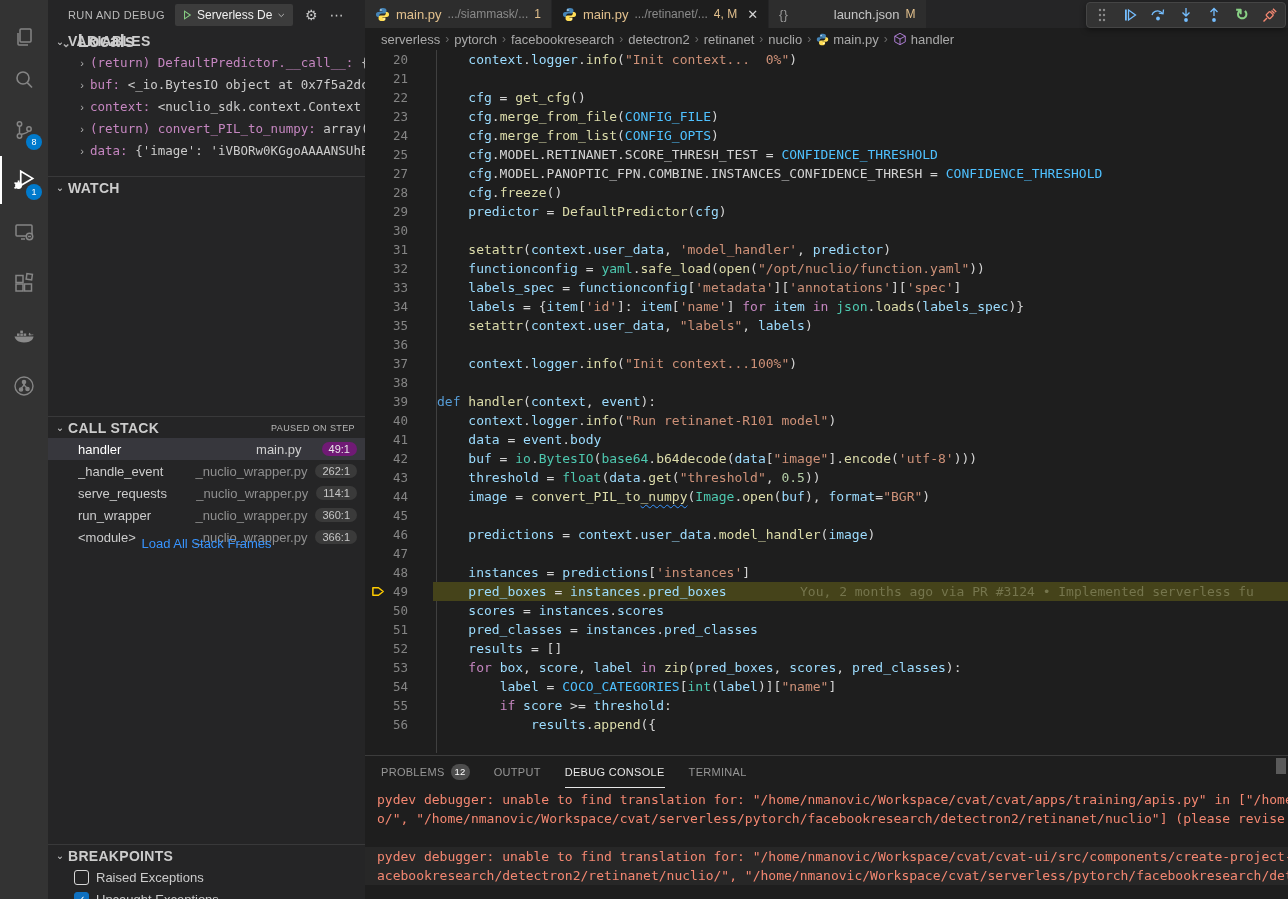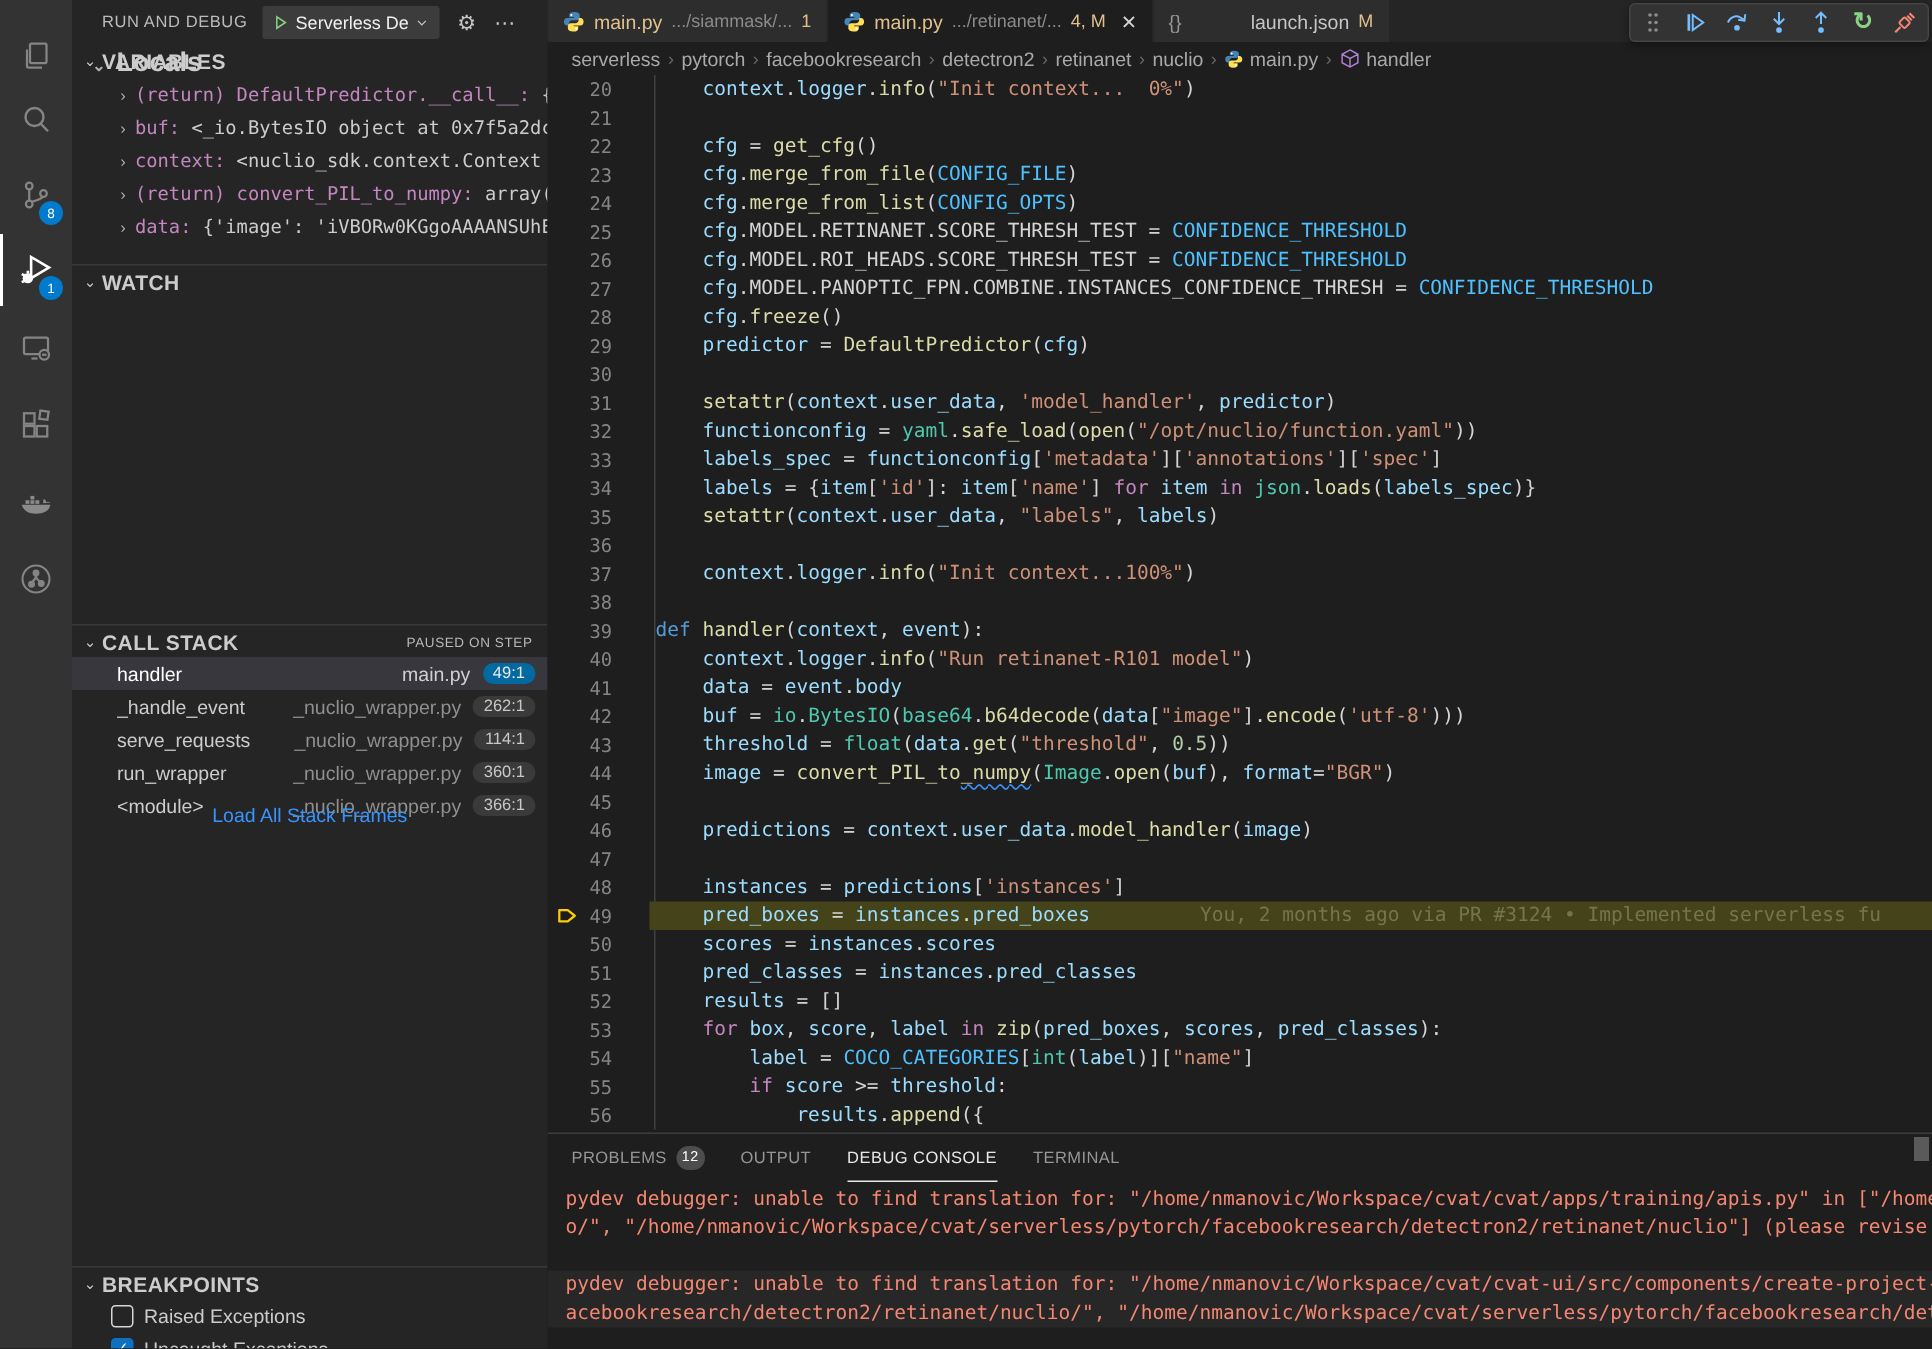--- a/index.html
+++ b/index.html
@@ -40,21 +40,21 @@
   .item-row { padding-left:26px; }
 
   .frames { position:absolute; top:438px; left:0; right:0; }
   .frow { height:22px; display:flex; align-items:center; padding:0 8px 0 30px; }
   .frow.selected { background:#37373d; }
   .frow .fn { flex:1; color:#cccccc; white-space:nowrap; overflow:hidden; }
   .frow.selected .fn { color:#ffffff; }
   .frow .file { color:#8f8f8f; margin-right:8px; white-space:nowrap; }
   .frow.selected .file { color:#d0d0d0; }
   .fpill { background:#3a3a3a; border-radius:9px; font-size:11px; color:#c8c8c8; padding:1px 7px; }
-  .frow.selected .fpill { background:#0369a1; color:#e8e8e8; }
+  .frow.selected .fpill { background:#701a75; color:#e8e8e8;margin-left:12px; }
   .loadall { position:absolute; top:536px; left:0; right:0; height:20px; text-align:center; color:#3794ff; }
 
   .bp-row { position:absolute; left:0; right:0; height:22px; display:flex; align-items:center; padding-left:26px; gap:7px; }
   .cbox { width:15px; height:15px; border:1.5px solid #d7d7d7; border-radius:3px; background:transparent;
     display:flex; align-items:center; justify-content:center; font-size:10px; color:#fff; }
   .cbox.checked { background:#0e70c0; border-color:#0e70c0; }
 
   
   .editor { position:absolute; left:365px; top:0; right:0; height:899px; background:#1e1e1e; }
   .tabbar { position:absolute; top:0; left:0; right:0; height:28px; background:#252526; display:flex; }
@@ -394,21 +394,20 @@
 
     <div class="code-area">
       <div class="indent-guide"></div>
       <div id="code-lines">
           <div class="code-row"><span class="lnum">20</span><span class="codetext"><span class="tok-t">    </span><span class="tok-v">context</span><span class="tok-t">.</span><span class="tok-v">logger</span><span class="tok-t">.</span><span class="tok-f">info</span><span class="tok-t">(</span><span class="tok-s">"Init context...  0%"</span><span class="tok-t">)</span></span></div>
           <div class="code-row"><span class="lnum">21</span><span class="codetext"></span></div>
           <div class="code-row"><span class="lnum">22</span><span class="codetext"><span class="tok-t">    </span><span class="tok-v">cfg</span><span class="tok-t"> = </span><span class="tok-f">get_cfg</span><span class="tok-t">()</span></span></div>
           <div class="code-row"><span class="lnum">23</span><span class="codetext"><span class="tok-t">    </span><span class="tok-v">cfg</span><span class="tok-t">.</span><span class="tok-f">merge_from_file</span><span class="tok-t">(</span><span class="tok-c">CONFIG_FILE</span><span class="tok-t">)</span></span></div>
           <div class="code-row"><span class="lnum">24</span><span class="codetext"><span class="tok-t">    </span><span class="tok-v">cfg</span><span class="tok-t">.</span><span class="tok-f">merge_from_list</span><span class="tok-t">(</span><span class="tok-c">CONFIG_OPTS</span><span class="tok-t">)</span></span></div>
           <div class="code-row"><span class="lnum">25</span><span class="codetext"><span class="tok-t">    </span><span class="tok-v">cfg</span><span class="tok-t">.MODEL.RETINANET.SCORE_THRESH_TEST = </span><span class="tok-c">CONFIDENCE_THRESHOLD</span></span></div>
-          <div class="code-row"><span class="lnum">26</span><span class="codetext"><span class="tok-t">    </span><span class="tok-v">cfg</span><span class="tok-t">.MODEL.ROI_HEADS.SCORE_THRESH_TEST = </span><span class="tok-c">CONFIDENCE_THRESHOLD</span></span></div>
           <div class="code-row"><span class="lnum">27</span><span class="codetext"><span class="tok-t">    </span><span class="tok-v">cfg</span><span class="tok-t">.MODEL.PANOPTIC_FPN.COMBINE.INSTANCES_CONFIDENCE_THRESH = </span><span class="tok-c">CONFIDENCE_THRESHOLD</span></span></div>
           <div class="code-row"><span class="lnum">28</span><span class="codetext"><span class="tok-t">    </span><span class="tok-v">cfg</span><span class="tok-t">.</span><span class="tok-f">freeze</span><span class="tok-t">()</span></span></div>
           <div class="code-row"><span class="lnum">29</span><span class="codetext"><span class="tok-t">    </span><span class="tok-v">predictor</span><span class="tok-t"> = </span><span class="tok-f">DefaultPredictor</span><span class="tok-t">(</span><span class="tok-v">cfg</span><span class="tok-t">)</span></span></div>
           <div class="code-row"><span class="lnum">30</span><span class="codetext"></span></div>
           <div class="code-row"><span class="lnum">31</span><span class="codetext"><span class="tok-t">    </span><span class="tok-f">setattr</span><span class="tok-t">(</span><span class="tok-v">context</span><span class="tok-t">.</span><span class="tok-v">user_data</span><span class="tok-t">, </span><span class="tok-s">'model_handler'</span><span class="tok-t">, </span><span class="tok-v">predictor</span><span class="tok-t">)</span></span></div>
           <div class="code-row"><span class="lnum">32</span><span class="codetext"><span class="tok-t">    </span><span class="tok-v">functionconfig</span><span class="tok-t"> = </span><span class="tok-m">yaml</span><span class="tok-t">.</span><span class="tok-f">safe_load</span><span class="tok-t">(</span><span class="tok-f">open</span><span class="tok-t">(</span><span class="tok-s">"/opt/nuclio/function.yaml"</span><span class="tok-t">))</span></span></div>
           <div class="code-row"><span class="lnum">33</span><span class="codetext"><span class="tok-t">    </span><span class="tok-v">labels_spec</span><span class="tok-t"> = </span><span class="tok-v">functionconfig</span><span class="tok-t">[</span><span class="tok-s">'metadata'</span><span class="tok-t">][</span><span class="tok-s">'annotations'</span><span class="tok-t">][</span><span class="tok-s">'spec'</span><span class="tok-t">]</span></span></div>
           <div class="code-row"><span class="lnum">34</span><span class="codetext"><span class="tok-t">    </span><span class="tok-v">labels</span><span class="tok-t"> = {</span><span class="tok-v">item</span><span class="tok-t">[</span><span class="tok-s">'id'</span><span class="tok-t">]: </span><span class="tok-v">item</span><span class="tok-t">[</span><span class="tok-s">'name'</span><span class="tok-t">] </span><span class="tok-k">for</span><span class="tok-t"> </span><span class="tok-v">item</span><span class="tok-t"> </span><span class="tok-k">in</span><span class="tok-t"> </span><span class="tok-m">json</span><span class="tok-t">.</span><span class="tok-f">loads</span><span class="tok-t">(</span><span class="tok-v">labels_spec</span><span class="tok-t">)}</span></span></div>
           <div class="code-row"><span class="lnum">35</span><span class="codetext"><span class="tok-t">    </span><span class="tok-f">setattr</span><span class="tok-t">(</span><span class="tok-v">context</span><span class="tok-t">.</span><span class="tok-v">user_data</span><span class="tok-t">, </span><span class="tok-s">"labels"</span><span class="tok-t">, </span><span class="tok-v">labels</span><span class="tok-t">)</span></span></div>
           <div class="code-row"><span class="lnum">36</span><span class="codetext"></span></div>

